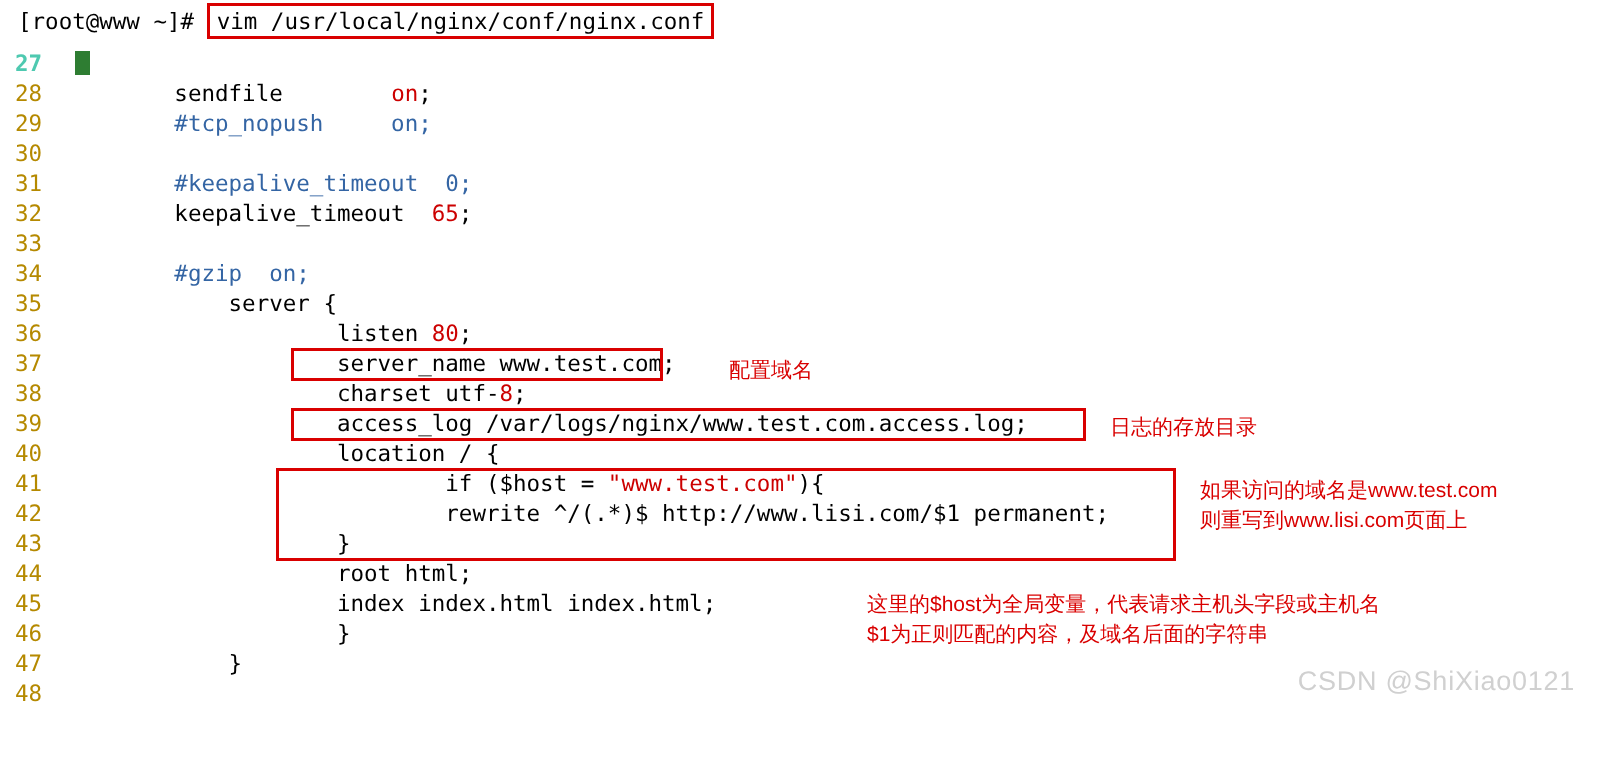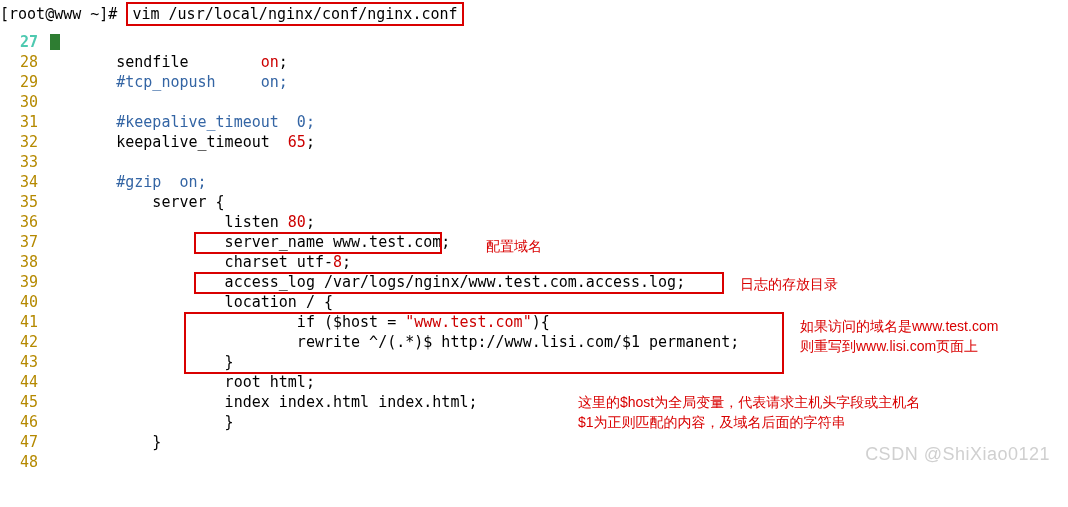--- a/index.html
+++ b/index.html
@@ -16,38 +16,38 @@
   body{
     width:1068px;
     font-family:var(--mono);
     font-size:15px;
     line-height:20px;
     color:var(--txt-black);
     position:relative;
     background:#fff;
   }
   .shell-line{
-    padding:2px 6px 6px 0;
+    padding:2px 6px 6px 12px;
     white-space:pre;
   }
   .shell-line .cmd-box{
     border:2px solid #d90000;
     padding:0 4px 0 4px;
     display:inline-block;
   }
   .code-area{
     position:relative;
   }
   .code-row{
     display:flex;
     height:20px;
   }
   .gut{
     width:38px;
-    text-align:right;
+    text-align:center;
     padding-right:6px;
     user-select:none;
   }
   .g-teal{color:var(--ln-teal);font-weight:bold}
   .g-gold{color:var(--ln-gold);font-weight:normal}
   .cursor-block{
     display:inline-block;width:10px;height:16px;background:#2e7d32;vertical-align:middle;margin-top:2px;margin-left:6px;
   }
   .code{
     white-space:pre;

